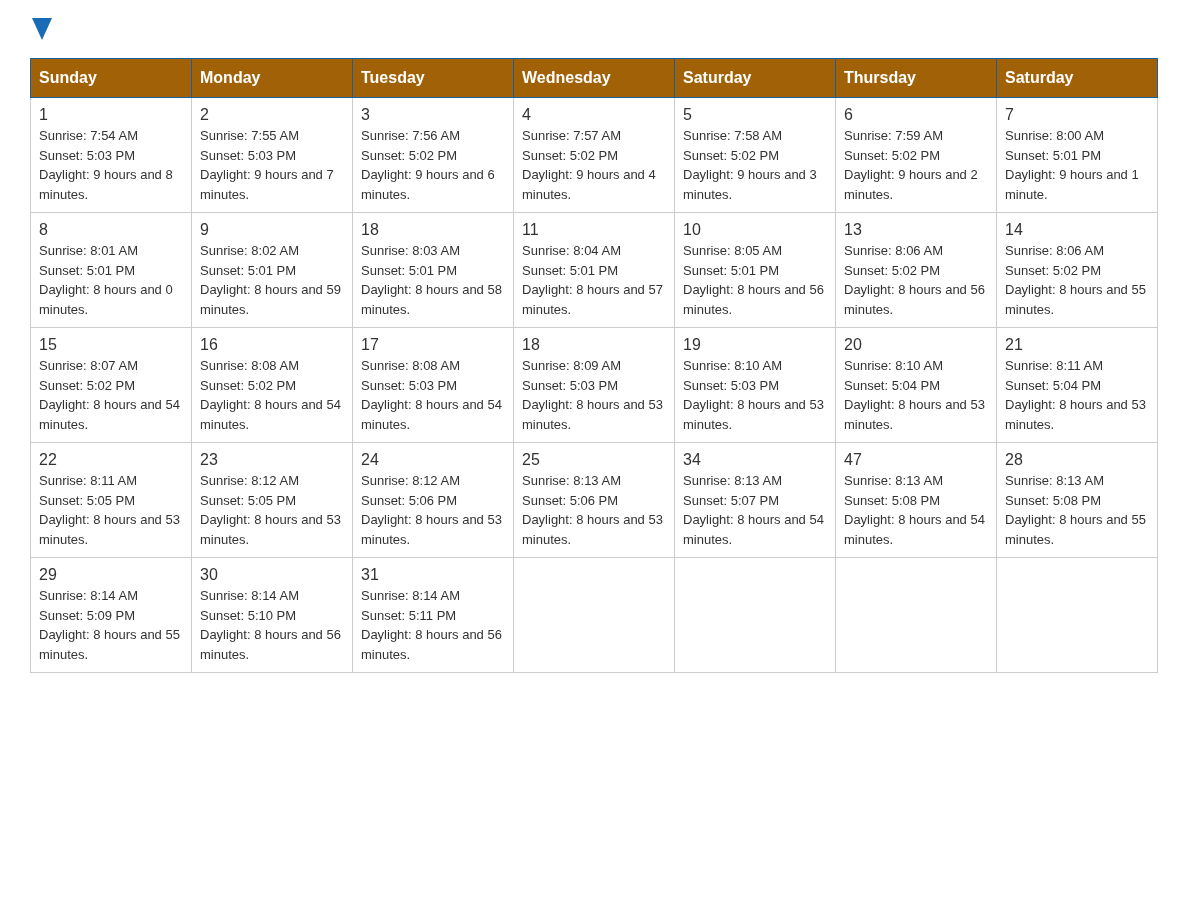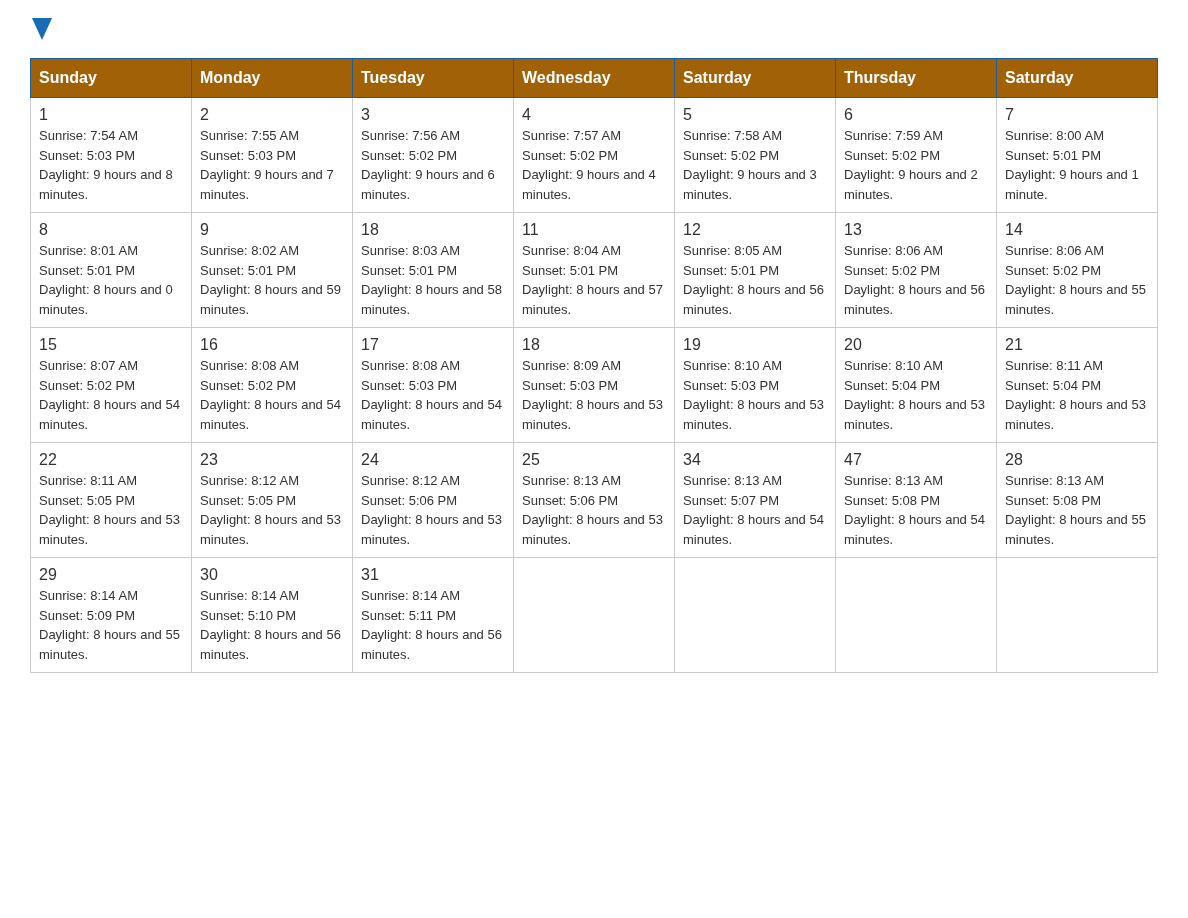--- a/index.html
+++ b/index.html
@@ -144,21 +144,21 @@
       </td>
         <td>
         <span class="day-number">18</span>
         <span class="day-info">Sunrise: 8:03 AM<br>Sunset: 5:01 PM<br>Daylight: 8 hours and 58 minutes.</span>
       </td>
         <td>
         <span class="day-number">11</span>
         <span class="day-info">Sunrise: 8:04 AM<br>Sunset: 5:01 PM<br>Daylight: 8 hours and 57 minutes.</span>
       </td>
         <td>
-        <span class="day-number">12</span>
+        <span class="day-number">10</span>
         <span class="day-info">Sunrise: 8:05 AM<br>Sunset: 5:01 PM<br>Daylight: 8 hours and 56 minutes.</span>
       </td>
         <td>
         <span class="day-number">13</span>
         <span class="day-info">Sunrise: 8:06 AM<br>Sunset: 5:02 PM<br>Daylight: 8 hours and 56 minutes.</span>
       </td>
         <td>
         <span class="day-number">14</span>
         <span class="day-info">Sunrise: 8:06 AM<br>Sunset: 5:02 PM<br>Daylight: 8 hours and 55 minutes.</span>
       </td>

